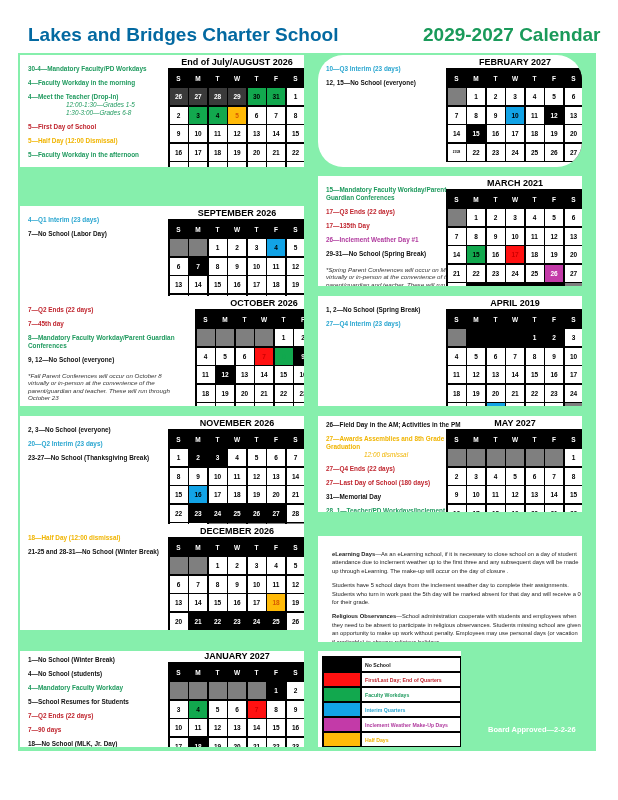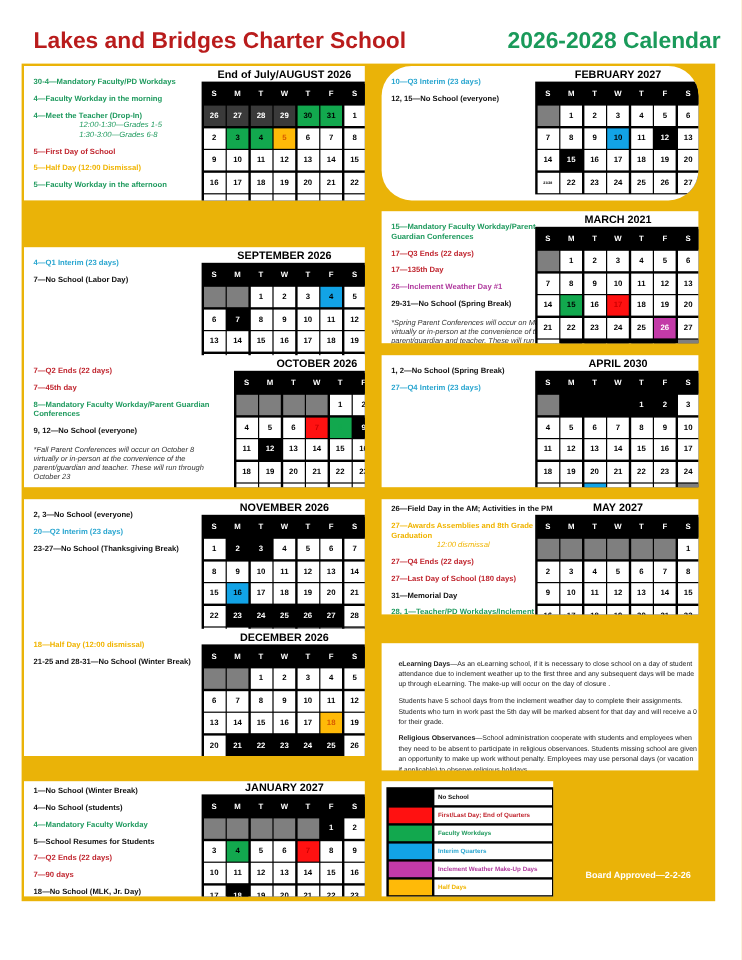--- a/index.html
+++ b/index.html
@@ -1,19 +1,19 @@
 <!DOCTYPE html>
 <html><head>
 <meta charset="utf-8">
 <style>
   html, body { margin:0; padding:0; background:#fff; }
   body { width:618px; height:800px; position:relative; font-family:"Liberation Sans", sans-serif; overflow:hidden; }
-  .title-left { position:absolute; left:28px; top:24px; font-size:19px; font-weight:bold; color:#b91c1c; }
+  .title-left { position:absolute; left:28px; top:24px; font-size:19px; font-weight:bold; color:#0369a1; }
   .title-right { position:absolute; left:423px; top:24px; font-size:19px; font-weight:bold; color:#1a9a5a; }
-  .frame { position:absolute; left:18px; top:53px; width:578px; height:698px; background:#eab308; }
+  .frame { position:absolute; left:18px; top:53px; width:578px; height:698px; background:#86efac; }
   .panel { position:absolute; background:#fff; overflow:hidden; }
   .notes { position:absolute; left:8px; top:10px; width:150px; font-size:6.4px; line-height:1.25; }
   .note { margin-bottom:6px; font-weight:bold; }
   .note .sub { display:block; font-style:italic; font-weight:normal; padding-left:38px; }
   .italic-note { font-style:italic; font-weight:normal; color:#333; font-size:6.2px; line-height:1.2; margin-top:8px; }
   .cal { position:absolute; }
   .cal-title { text-align:center; font-size:9px; font-weight:bold; color:#000; height:11px; line-height:11px; }
   .grid { display:grid; grid-template-columns:repeat(7,18px); grid-auto-rows:17px; gap:1.5px; background:#000; padding:1.5px; }
   .grid .h { background:#000; color:#fff; font-size:6.5px; font-weight:bold; display:flex; align-items:center; justify-content:center; }
   .grid .d { background:#fff; color:#000; font-size:6.5px; font-weight:bold; display:flex; align-items:center; justify-content:center; }
@@ -38,21 +38,21 @@
   .info b { font-weight:bold; }
   .legend { position:absolute; left:4px; top:10px; display:grid; grid-template-columns:36px 98px; grid-auto-rows:13px; gap:2px; background:#000; padding:2px; }
   .legend .sw { }
   .legend .lb { background:#fff; font-size:5.2px; font-weight:bold; display:flex; align-items:center; padding-left:3px; }
   .approved { position:absolute; left:488px; top:725px; color:#fff; font-size:7.5px; font-weight:bold; }
 </style>
 </head>
 <body>
 
 <div class="title-left">Lakes and Bridges Charter School</div>
-<div class="title-right">2026-2028 Calendar</div>
+<div class="title-right">2029-2027 Calendar</div>
 
 <div class="frame">
 
   <div class="panel" style="left:2px; top:2px; width:284px; height:112px;">
     <div class="notes">
         <div class="note col-green"><span>30-4—Mandatory Faculty/PD Workdays</span></div>
         <div class="note col-green"><span>4—Faculty Workday in the morning</span></div>
         <div class="note col-green"><span>4—Meet the Teacher (Drop-In)</span><span class="sub">12:00-1:30—Grades 1-5</span><span class="sub">1:30-3:00—Grades 6-8</span></div>
         <div class="note col-red"><span>5—First Day of School</span></div>
         <div class="note col-orange"><span>5—Half Day (12:00 Dismissal)</span></div>
@@ -469,21 +469,21 @@
           <div class="d c-gray"></div>
         </div>
       </div>
   </div>
   <div class="panel" style="left:300px; top:243px; width:264px; height:110px;">
     <div class="notes">
         <div class="note col-black"><span>1, 2—No School (Spring Break)</span></div>
         <div class="note col-blue"><span>27—Q4 Interim (23 days)</span></div>
       </div>
     <div class="cal" style="left:128px; top:2px;">
-        <div class="cal-title">APRIL 2030</div>
+        <div class="cal-title">APRIL 2019</div>
         <div class="grid">
           <div class="h">S</div>
           <div class="h">M</div>
           <div class="h">T</div>
           <div class="h">W</div>
           <div class="h">T</div>
           <div class="h">F</div>
           <div class="h">S</div>
           <div class="d c-gray"></div>
           <div class="d c-black"></div>

